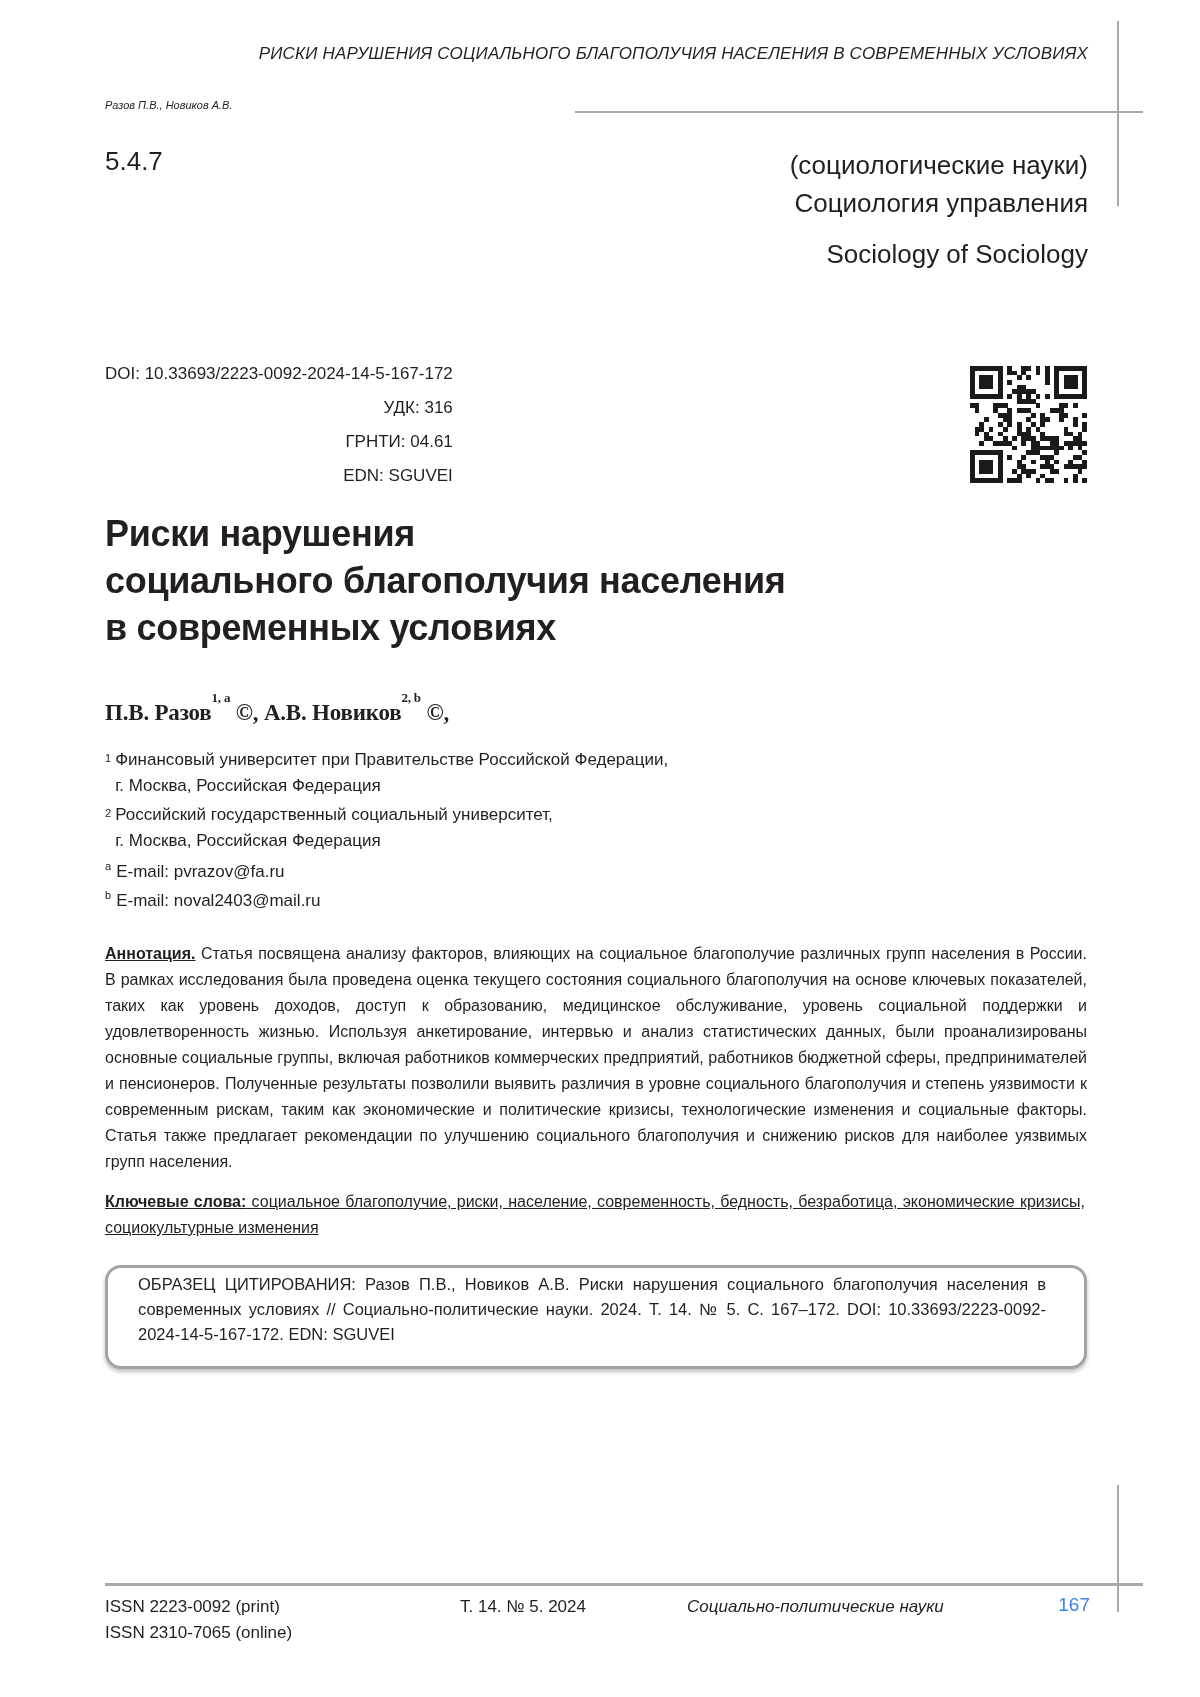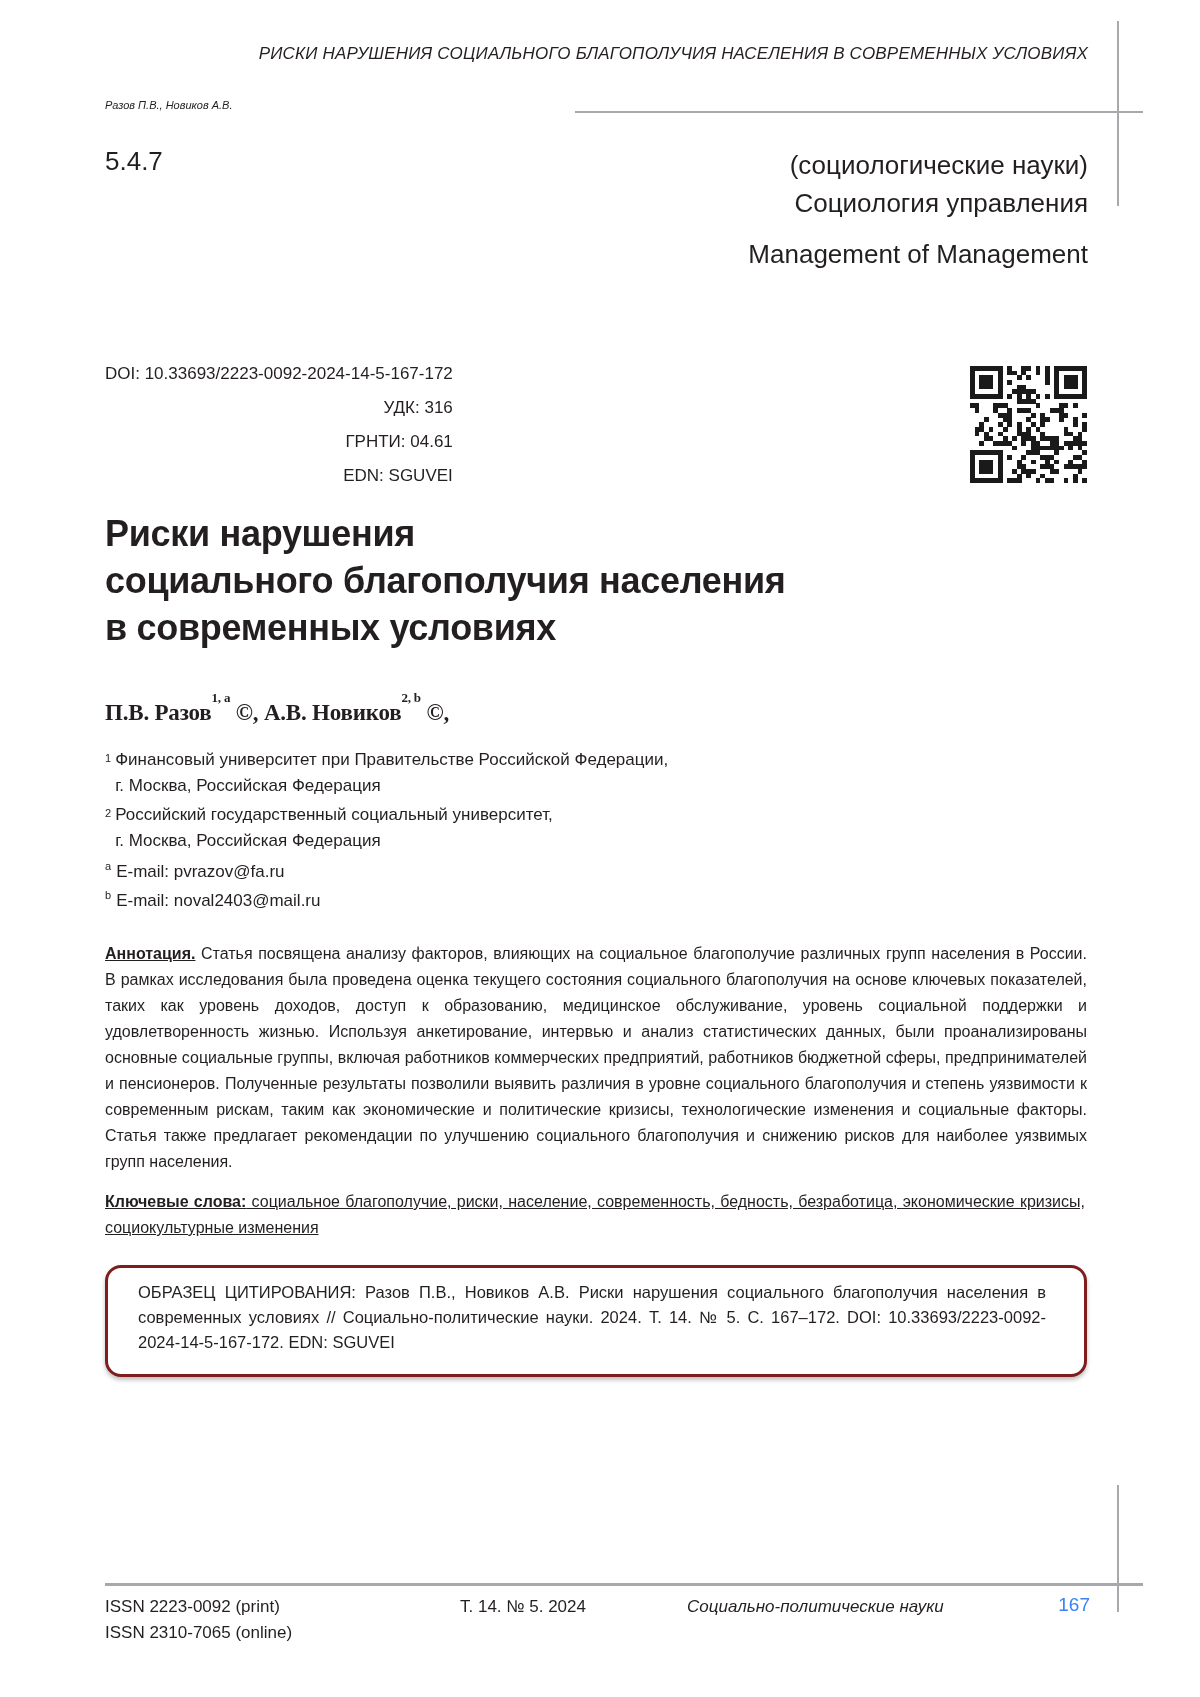--- a/index.html
+++ b/index.html
@@ -30,22 +30,22 @@
   .email sup{font-size:11px;position:relative;top:-2px;margin-right:5px;}
   .email-a{top:862px;}
   .email-b{top:891px;}
   
   .lower-column{position:absolute;top:941px;left:105px;width:982px;}
   .abstract-p{margin:0;font-size:16px;line-height:26px;text-align:justify;}
   .abstract-p .lbl{font-weight:bold;text-decoration:underline;}
   .keywords-p{margin:14px 2px 0 0;font-size:16px;line-height:26px;text-align:justify;text-decoration:underline;}
   .keywords-p .lbl{font-weight:bold;}
   .citation-box{
-    margin-top:24px;border:3px solid #7f1d1d;border-radius:16px;
-    padding:12px 38px 19px 30px;font-size:16.5px;line-height:25px;text-align:justify;
+    margin-top:24px;border:3px solid #a3a3a3;border-radius:16px;
+    padding:4px 38px 19px 30px;font-size:16.5px;line-height:25px;text-align:justify;
     box-shadow:0 3px 4px rgba(0,0,0,.25);background:#fff;
   }
   
   .rule-bottom{position:absolute;top:1583px;left:105px;width:1038px;height:3px;background:#a7a9ac;}
   .vline-bottom{position:absolute;top:1485px;left:1117px;width:2px;height:127px;background:#a7a9ac;}
   .footer-issn{position:absolute;top:1594px;left:105px;font-size:17px;line-height:26px;}
   .footer-volume{position:absolute;top:1597px;left:460px;font-size:17px;white-space:nowrap;}
   .footer-journal{position:absolute;top:1597px;left:687px;font-size:17px;font-style:italic;white-space:nowrap;}
   .footer-page{position:absolute;top:1594px;right:110px;font-size:19px;color:#3b82f6;}
 </style>
@@ -56,21 +56,21 @@
 
   <div class="running-head">РИСКИ НАРУШЕНИЯ СОЦИАЛЬНОГО БЛАГОПОЛУЧИЯ НАСЕЛЕНИЯ В СОВРЕМЕННЫХ УСЛОВИЯХ</div>
   <div class="running-authors">Разов П.В., Новиков А.В.</div>
   <div class="rule-top"></div>
   <div class="vline-top"></div>
 
   <div class="section-code">5.4.7</div>
   <div class="disciplines">
     <div>(социологические науки)</div>
     <div>Социология управления</div>
-    <div class="discipline-en">Management of Management</div>
+    <div class="discipline-en">Sociology of Sociology</div>
   </div>
 
   <div class="meta">
     <div>DOI: 10.33693/2223-0092-2024-14-5-167-172</div>
     <div>УДК: 316</div>
     <div>ГРНТИ: 04.61</div>
     <div>EDN: SGUVEI</div>
   </div>
 
   <div class="qr" id="qr"><svg xmlns="http://www.w3.org/2000/svg" width="117" height="117" viewBox="0 0 117 117" fill="#1a1a1a" shape-rendering="crispEdges">

